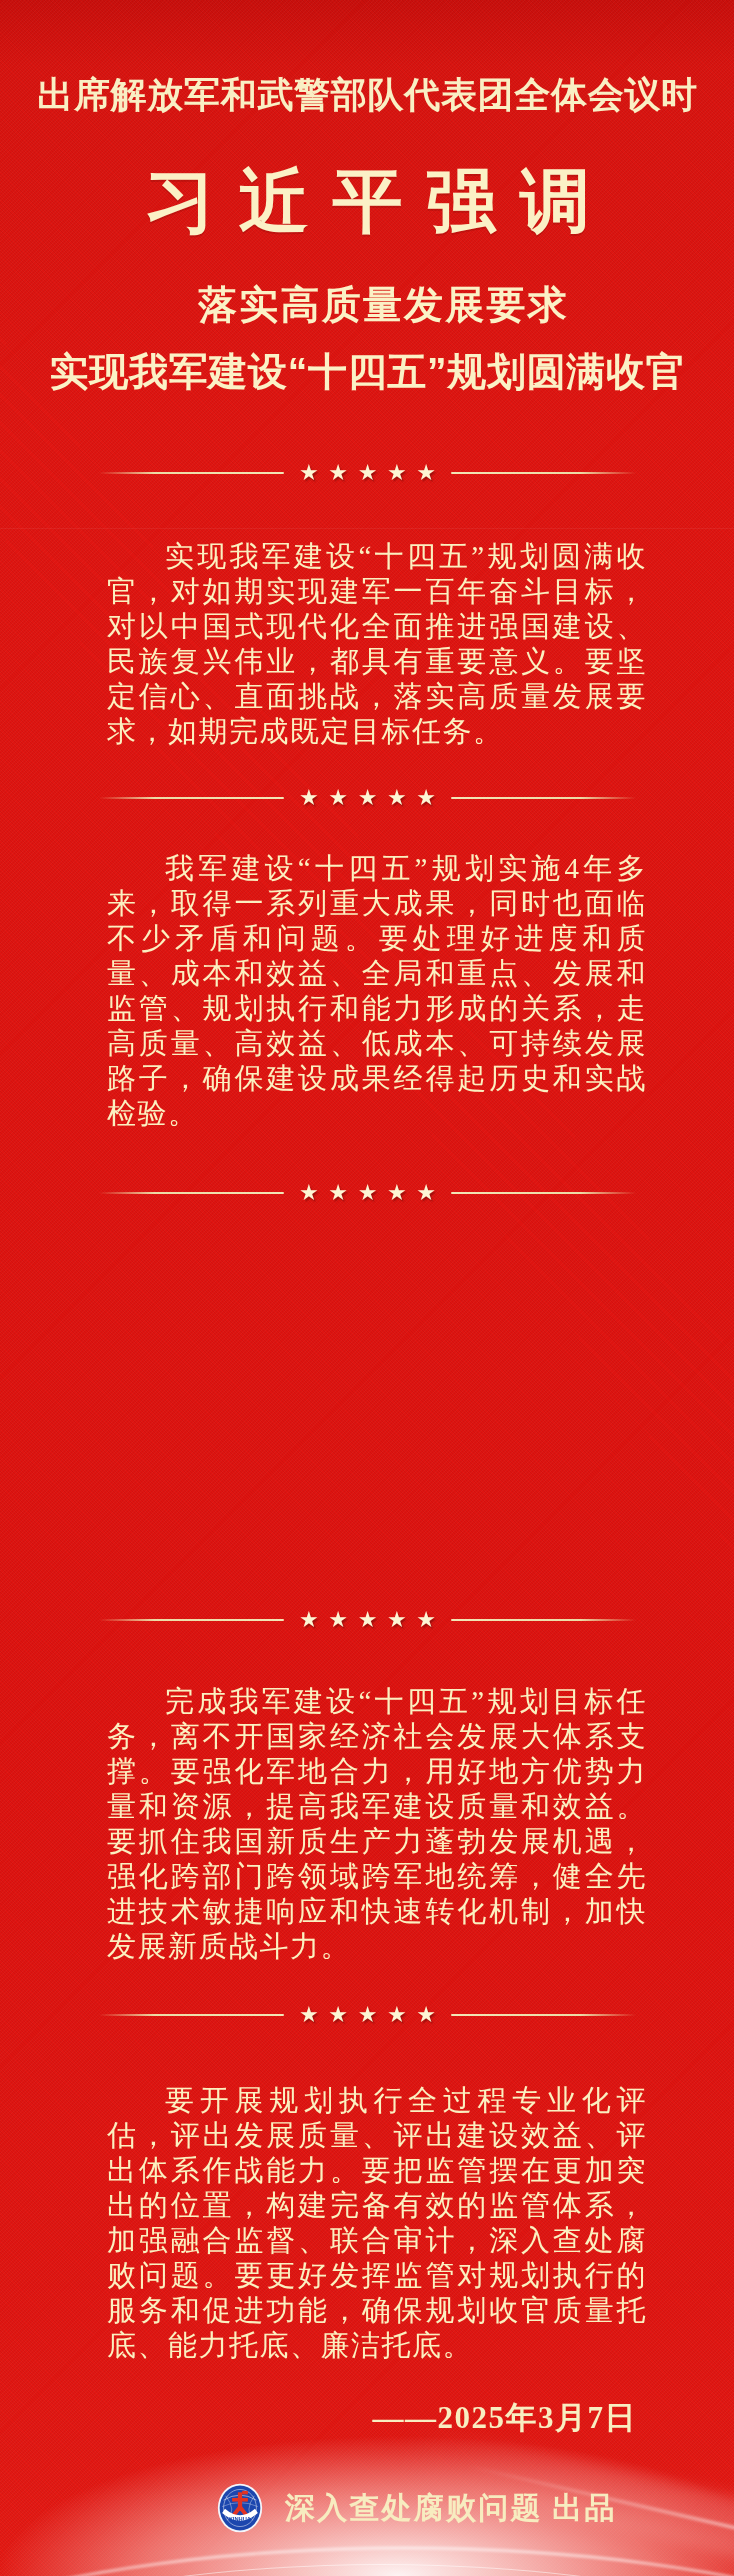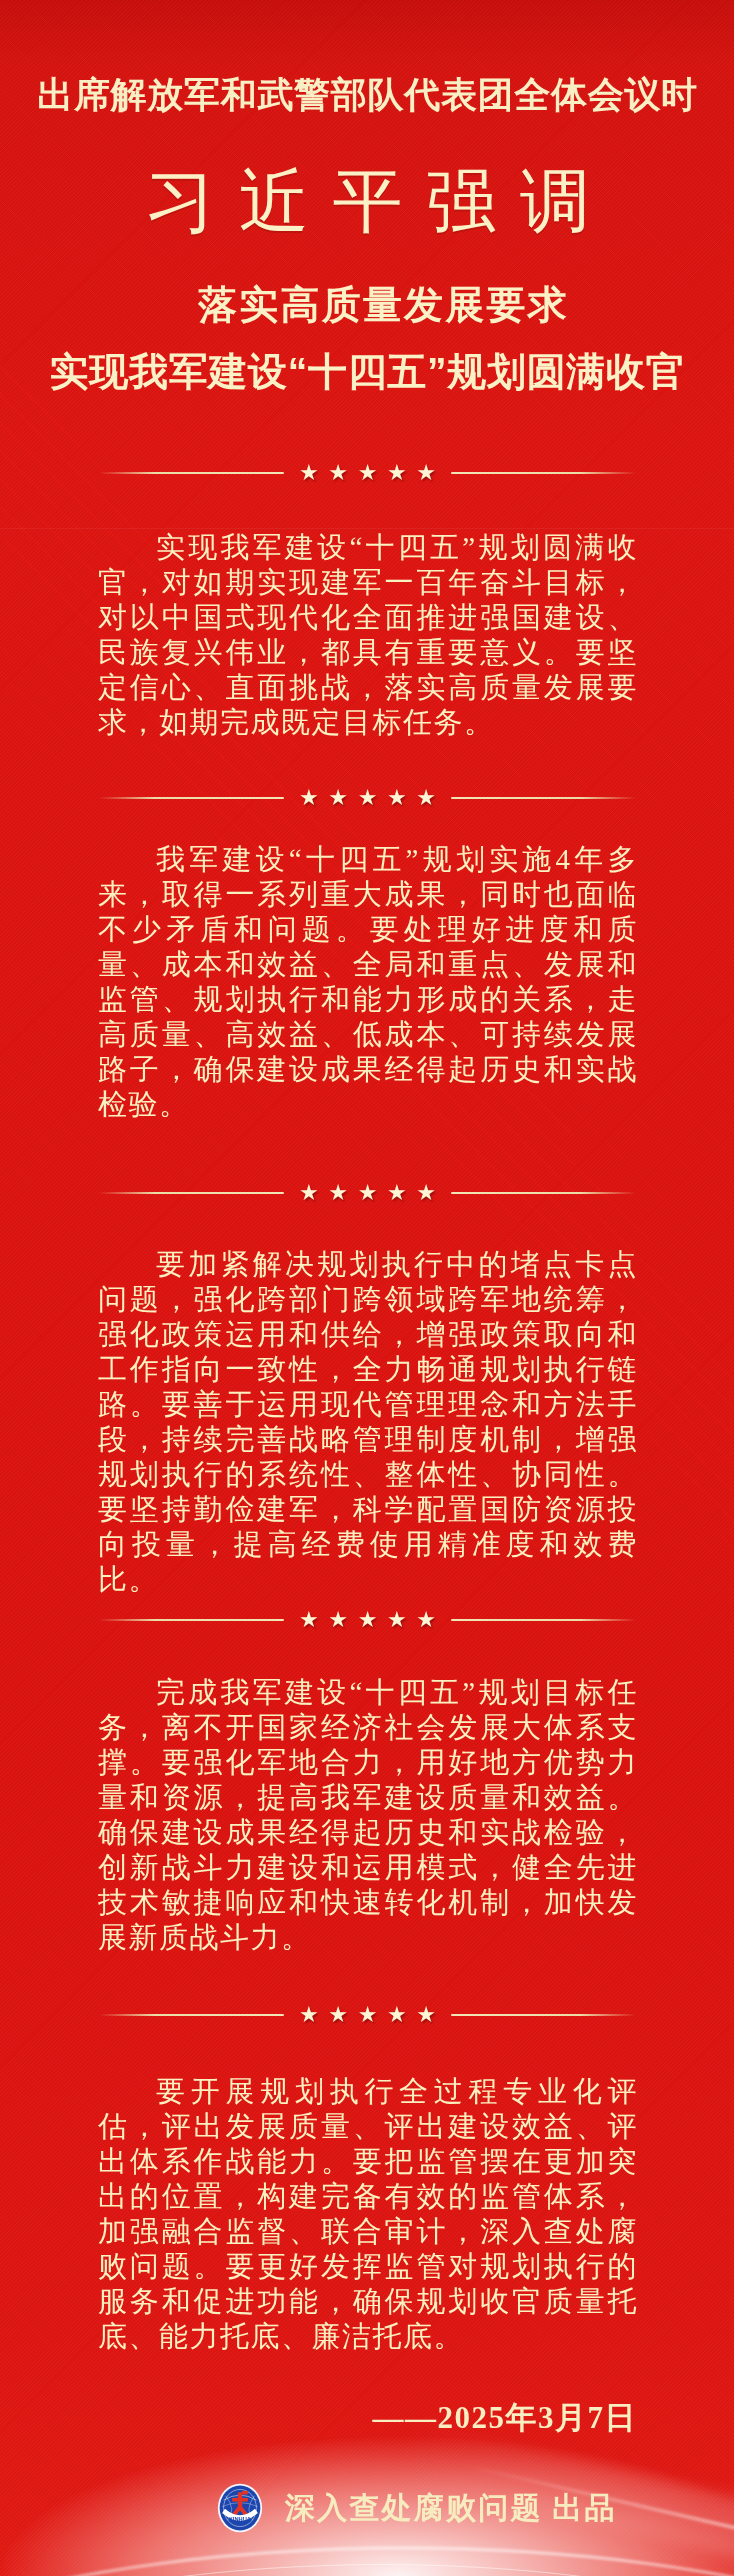--- a/index.html
+++ b/index.html
@@ -11,40 +11,40 @@
   .noise{
     position:absolute;inset:0;pointer-events:none;
     background-image:
       repeating-linear-gradient(45deg,rgba(0,0,0,.055) 0 0.7px,transparent 0.7px 2.2px),
       repeating-linear-gradient(135deg,rgba(255,255,255,.035) 0 0.7px,transparent 0.7px 2.9px);
   }
   .seam{position:absolute;left:0;width:100%;height:0.7px;background:rgba(255,255,255,.06);}
   .center-text{position:absolute;left:0;width:100%;text-align:center;color:#f9efc4;}
   .occasion{top:73px;font-weight:900;font-size:36px;line-height:1.2;letter-spacing:0.7px;}
   .main-title{
-    top:163px;font-weight:400;font-size:70px;line-height:1.1;color:#fbf1c6;
+    top:163px;font-weight:700;font-size:70px;line-height:1.1;color:#fbf1c6;
     letter-spacing:.34em;padding-left:.34em;box-sizing:border-box;
     text-shadow:0 1.5px 0 rgba(120,10,8,.25);
   }
   .subtitle{font-weight:900;color:#fbf1c6;}
   .subtitle1{top:278px;font-size:39px;letter-spacing:2.2px;padding-left:16px;}
   .subtitle2{top:345px;font-size:39px;letter-spacing:0.7px;}
 
   .divider{position:absolute;left:0;width:100%;display:flex;align-items:center;justify-content:center;}
   .d1{top:462px}.d2{top:787px}.d3{top:1182px}.d4{top:1609px}.d5{top:2004px}
   .dline{width:185px;height:2.2px;border-radius:1.5px;}
   .dline.l{background:linear-gradient(90deg,rgba(244,230,180,0),#ecdca6 30%,#f2e6b6);}
   .dline.r{background:linear-gradient(270deg,rgba(244,230,180,0),#ecdca6 30%,#f2e6b6);}
   .stars{
     color:#fdf5d4;font-size:22px;line-height:1;letter-spacing:9.6px;
     margin:0 5.1px 0 14.7px;text-shadow:1.5px 2.2px 1.5px rgba(110,10,8,.55);
   }
 
   .para{
-    position:absolute;left:98px;width:540px;margin:0;color:#fbf0c0;
+    position:absolute;left:98px;width:540px;margin:9px;color:#fbf0c0;
     font-family:"Liberation Serif",serif;font-size:29px;line-height:35px;
     text-align:justify;text-indent:2em;letter-spacing:1.5px;
   }
   .p1{top:530px}.p2{top:842px}.p3{top:1247px}.p4{top:1675px}.p5{top:2074px}
 
   .date-line{
     position:absolute;top:2401px;right:98px;color:#f8eec1;
     font-family:"Liberation Serif",serif;font-weight:700;font-size:31px;line-height:1.1;letter-spacing:1.5px;
   }
 
@@ -96,29 +96,28 @@
   </div>
 
   <p class="para p2">我军建设“十四五”规划实施4年多来，取得一系列重大成果，同时也面临不少矛盾和问题。要处理好进度和质量、成本和效益、全局和重点、发展和监管、规划执行和能力形成的关系，走高质量、高效益、低成本、可持续发展路子，确保建设成果经得起历史和实战检验。</p>
 
   <div class="divider d3">
     <span class="dline l"></span>
     <span class="stars">★★★★★</span>
     <span class="dline r"></span>
   </div>
 
-  <p class="para p3">要加紧解决规划执行中的堵点卡点问题，强化跨部门跨领域跨军地统筹，强化政策运用和供给，增强政策取向和工作指向一致性，全力畅通规划执行链路。要善于运用现代管理理念和方法手段，持续完善战略管理制度机制，增强规划执行的系统性、整体性、协同性。要坚持勤俭建军，科学配置国防资源投向投量，提高经费使用精准度和效费比。</p>
 
   <div class="divider d4">
     <span class="dline l"></span>
     <span class="stars">★★★★★</span>
     <span class="dline r"></span>
   </div>
 
-  <p class="para p4">完成我军建设“十四五”规划目标任务，离不开国家经济社会发展大体系支撑。要强化军地合力，用好地方优势力量和资源，提高我军建设质量和效益。确保建设成果经得起历史和实战检验，创新战斗力建设和运用模式，健全先进技术敏捷响应和快速转化机制，加快发展新质战斗力。</p>
+  <p class="para p4">完成我军建设“十四五”规划目标任务，离不开国家经济社会发展大体系支撑。要强化军地合力，用好地方优势力量和资源，提高我军建设质量和效益。要抓住我国新质生产力蓬勃发展机遇，强化跨部门跨领域跨军地统筹，健全先进技术敏捷响应和快速转化机制，加快发展新质战斗力。</p>
 
   <div class="divider d5">
     <span class="dline l"></span>
     <span class="stars">★★★★★</span>
     <span class="dline r"></span>
   </div>
 
   <p class="para p5">要开展规划执行全过程专业化评估，评出发展质量、评出建设效益、评出体系作战能力。要把监管摆在更加突出的位置，构建完备有效的监管体系，加强融合监督、联合审计，深入查处腐败问题。要更好发挥监管对规划执行的服务和促进功能，确保规划收官质量托底、能力托底、廉洁托底。</p>
 
   <div class="date-line">——2025年3月7日</div>

